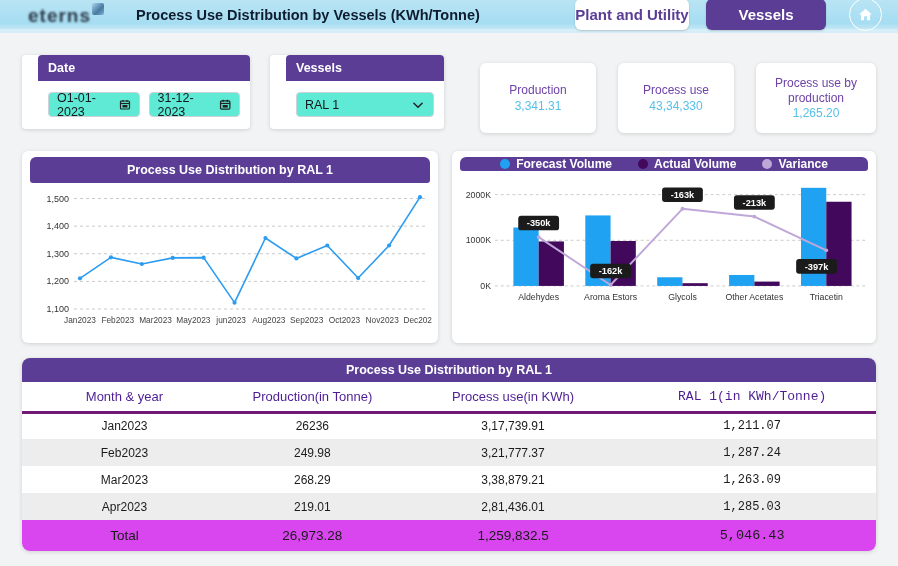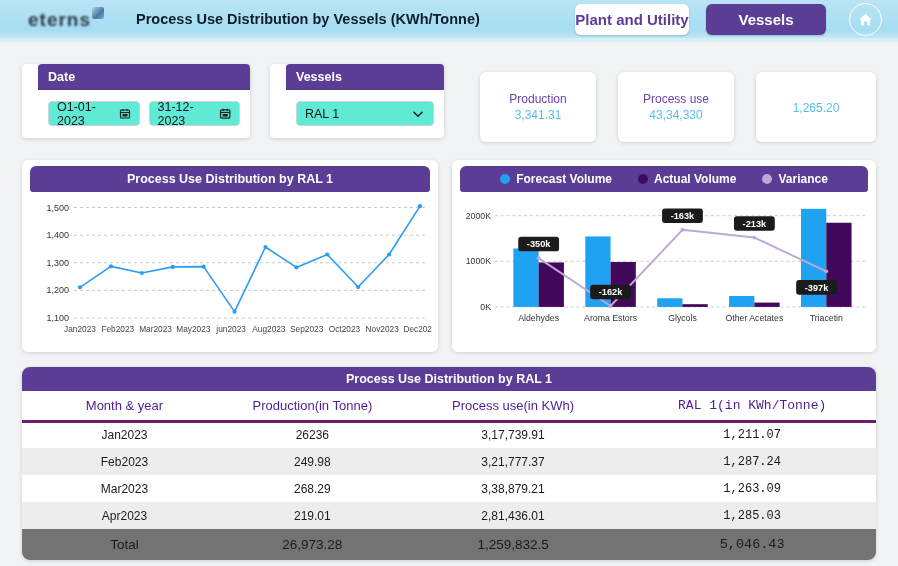--- a/index.html
+++ b/index.html
@@ -1,20 +1,20 @@
 <!DOCTYPE html>
 <html><head>
 <meta charset="utf-8">
 <style>
   * { margin:0; padding:0; box-sizing:border-box; }
   html,body { width:898px; height:566px; overflow:hidden; background:#f1f3f4;
               font-family:"Liberation Sans", sans-serif; }
 
   
-  .header { height:42px; display:flex; align-items:center; padding:0 16px;
+  .header { height:33px; display:flex; align-items:center; padding:0 16px;
             background:linear-gradient(180deg,#b9e4f4 0%,#a6ddf2 80%,#c2e7f5 100%);
             border-bottom:4px solid #d6eef8; }
   .logo { display:flex; align-items:flex-end; margin-left:12px; }
   .logo-text { font-size:19px; font-weight:bold; color:#2b3947; letter-spacing:1px;
                filter:blur(1.1px); }
   .logo-mark { width:12px; height:12px; border-radius:2px; margin:0 0 12px 1px;
                background:linear-gradient(135deg,#a8d8ee 0%,#47789f 60%,#7fb3d4 100%);
                filter:blur(0.5px); }
   .page-title { margin-left:32px; font-size:14.5px; font-weight:bold; color:#0e1c2e; }
   .header-right { margin-left:auto; display:flex; align-items:center; gap:17px; }
@@ -49,41 +49,41 @@
   .kpi-value { color:#56c0e8; font-size:12px; font-weight:normal; margin-top:1px; }
 
   .row2 { margin-top:18px; display:flex; gap:14px; }
   .chart-card { background:#fff; border-radius:6px; box-shadow:0 1px 4px rgba(0,0,0,.14);
                 padding:6px 6px 2px 6px; height:192px; }
   .line-card { width:416px; }
   .bar-card { flex:1; }
   .chart-title-bar { background:#5b3d96; color:#fff; text-align:center; font-size:12.5px;
                      font-weight:bold; padding:6px 0; border-radius:6px 6px 3px 3px; margin:0 2px; }
   .legend-bar { background:#5b3d96; border-radius:6px 6px 3px 3px; margin:0 2px;
-                display:flex; align-items:center; justify-content:center; gap:26px; padding:6px 0; }
+                display:flex; align-items:center; justify-content:center; gap:26px; padding:0 0; }
   .legend-item { display:flex; align-items:center; gap:6px; color:#fff; font-size:12px;
                  font-weight:bold; cursor:pointer; }
   .legend-dot { width:10px; height:10px; border-radius:50%; display:inline-block; }
   svg text { font-family:"Liberation Sans", sans-serif; }
 
   
   .table-card { margin-top:15px; background:#fff; border-radius:8px;
                 box-shadow:0 1px 4px rgba(0,0,0,.14); overflow:hidden; }
   .table-title { background:#5b3d96; color:#fff; text-align:center; font-size:12.5px;
                  font-weight:bold; padding:5px 0; }
   table { width:100%; border-collapse:collapse; }
   thead th { font-size:13px; font-weight:normal; color:#4c1d95; height:30px;
              border-bottom:3px solid #701a75; }
   th:nth-child(1), td:nth-child(1) { width:24%; }
   th:nth-child(2), td:nth-child(2) { width:20%; }
   th:nth-child(3), td:nth-child(3) { width:27%; }
   th:nth-child(4), td:nth-child(4) { width:29%;font-family:Liberation Mono, monospace; }
   tbody td { font-size:12px; color:#1b1b1b; height:27px; text-align:center; }
   tbody tr:nth-child(even) { background:#ededee; }
-  tbody tr.total-row { background:#737373; }
+  tbody tr.total-row { background:#d946ef; }
   tbody tr.total-row td { font-size:13.5px; height:31px; }
   th, td { text-align:center; }
 </style>
 </head>
 <body>
 
 <div class="header">
   <div class="logo">
     <span class="logo-text">eterns</span>
     <span class="logo-mark"></span>
@@ -144,20 +144,21 @@
     <div class="kpis">
       <div class="kpi">
         <div class="kpi-label">Production</div>
         <div class="kpi-value">3,341.31</div>
       </div>
       <div class="kpi">
         <div class="kpi-label">Process use</div>
         <div class="kpi-value">43,34,330</div>
       </div>
       <div class="kpi" style="width:120px">
+        <div class="kpi-label">Process use by production</div>
         <div class="kpi-value">1,265.20</div>
       </div>
     </div>
   </div>
 
   <div class="row2">
     <div class="chart-card line-card">
       <div class="chart-title-bar">Process Use Distribution by RAL 1</div>
       <svg id="line-chart-svg" width="100%" height="156" viewBox="0 0 404 156">
           <line x1="46" y1="126" x2="398" y2="126" stroke="#c9c9c9" stroke-width="1" stroke-dasharray="3,3"></line>

